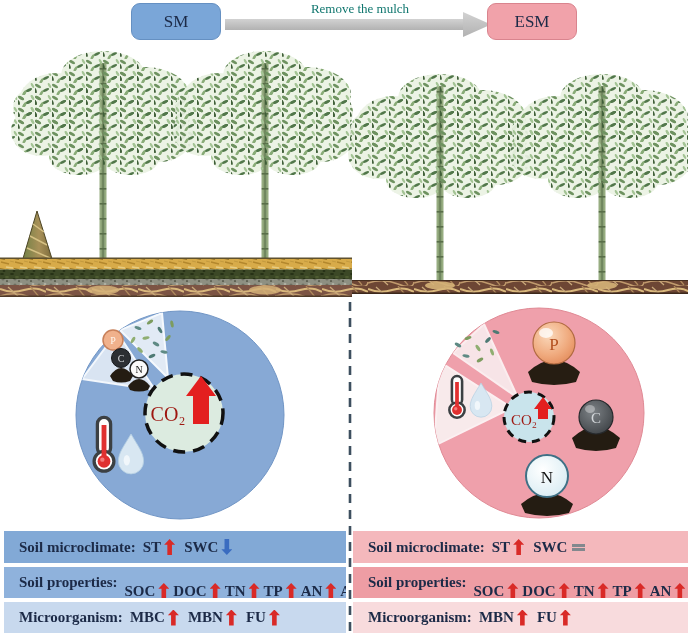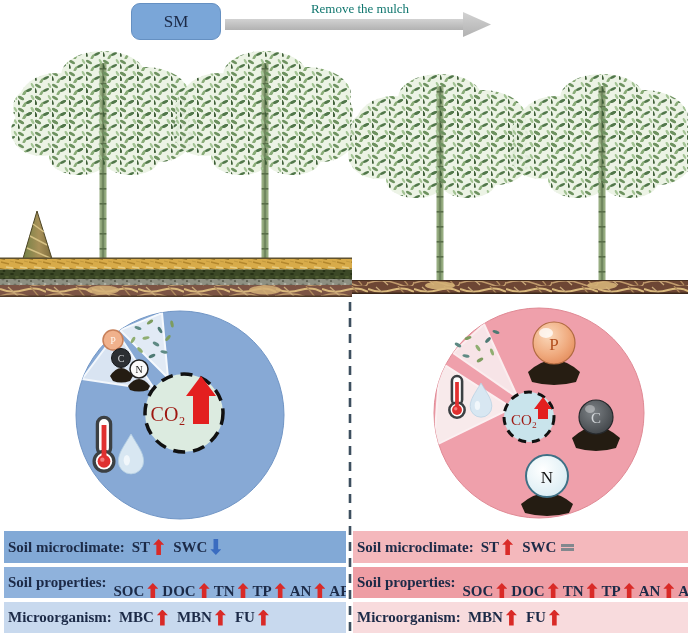--- a/index.html
+++ b/index.html
@@ -12,21 +12,21 @@
   .tag-box{position:absolute;top:3px;width:90px;height:37px;border-radius:9px;
            display:flex;align-items:center;justify-content:center;
            font-size:17px;color:#1c2a47;}
   .sm-box{left:131px;background:#7aa6d8;border:1px solid #6590c2;}
   .esm-box{left:487px;background:#f1a2aa;border:1px solid #d9848e;}
   .arrow-label{position:absolute;top:1px;left:277px;width:166px;text-align:center;
                font-size:13px;color:#0f766e;}
 
   
   .row{position:absolute;display:flex;align-items:center;white-space:nowrap;
-       padding-left:4px;font-size:15px;overflow:hidden;}
+       padding-left:15px;font-size:15px;overflow:hidden;}
   .row .lbl{font-weight:bold;margin-right:7px;}
   .item{display:inline-flex;align-items:center;margin-right:9px;font-weight:bold;}
   .tight .item{margin-right:4px;margin-top:17px;}
   .item .txt{display:inline-block;}
   .arr{display:inline-block;margin-left:3px;}
   .arr-up{width:11px;height:16px;background:#d92a27;
           clip-path:polygon(50% 0,100% 36%,71% 36%,71% 100%,29% 100%,0 36%,0 36%);
           clip-path:polygon(50% 0,100% 36%,71% 36%,71% 100%,29% 100%,29% 36%,0 36%);}
   .arr-down{width:11px;height:16px;background:#3a6cc0;transform:scaleY(-1);
           clip-path:polygon(50% 0,100% 36%,71% 36%,71% 100%,29% 100%,29% 36%,0 36%);}
@@ -50,20 +50,23 @@
         <stop offset="0" stop-color="#d2d2d2"></stop>
           <stop offset="1" stop-color="#b2b2b2"></stop>
       </linearGradient>
     </defs>
     <rect x="225" y="19" width="240" height="11" fill="url(#arrg)"></rect>
     <polygon points="463,12 491,24.5 463,37" fill="url(#arrg)"></polygon>
   </svg>
   <div class="tag-box sm-box">
     <span>SM</span>
   </div>
+  <div class="tag-box esm-box">
+    <span>ESM</span>
+  </div>
   <div class="arrow-label">Remove the mulch</div>
 
   <svg width="700" height="300" style="top:0" viewBox="0 0 700 300">
     <defs>
       <pattern id="leafp" width="17" height="12" patternUnits="userSpaceOnUse">
         <ellipse cx="3" cy="3" rx="3.4" ry="1.4" fill="#6e9260" transform="rotate(28 3 3)"></ellipse>
         <ellipse cx="11" cy="7" rx="3.4" ry="1.4" fill="#51774a" transform="rotate(-24 11 7)"></ellipse>
         <ellipse cx="14.5" cy="2.5" rx="2.8" ry="1.2" fill="#a4c495" transform="rotate(62 14.5 2.5)"></ellipse>
         <ellipse cx="6.5" cy="10" rx="3" ry="1.3" fill="#88ab77" transform="rotate(-58 6.5 10)"></ellipse>
         <ellipse cx="0.5" cy="7.5" rx="2.6" ry="1.1" fill="#3f5f38" transform="rotate(75 0.5 7.5)"></ellipse>

